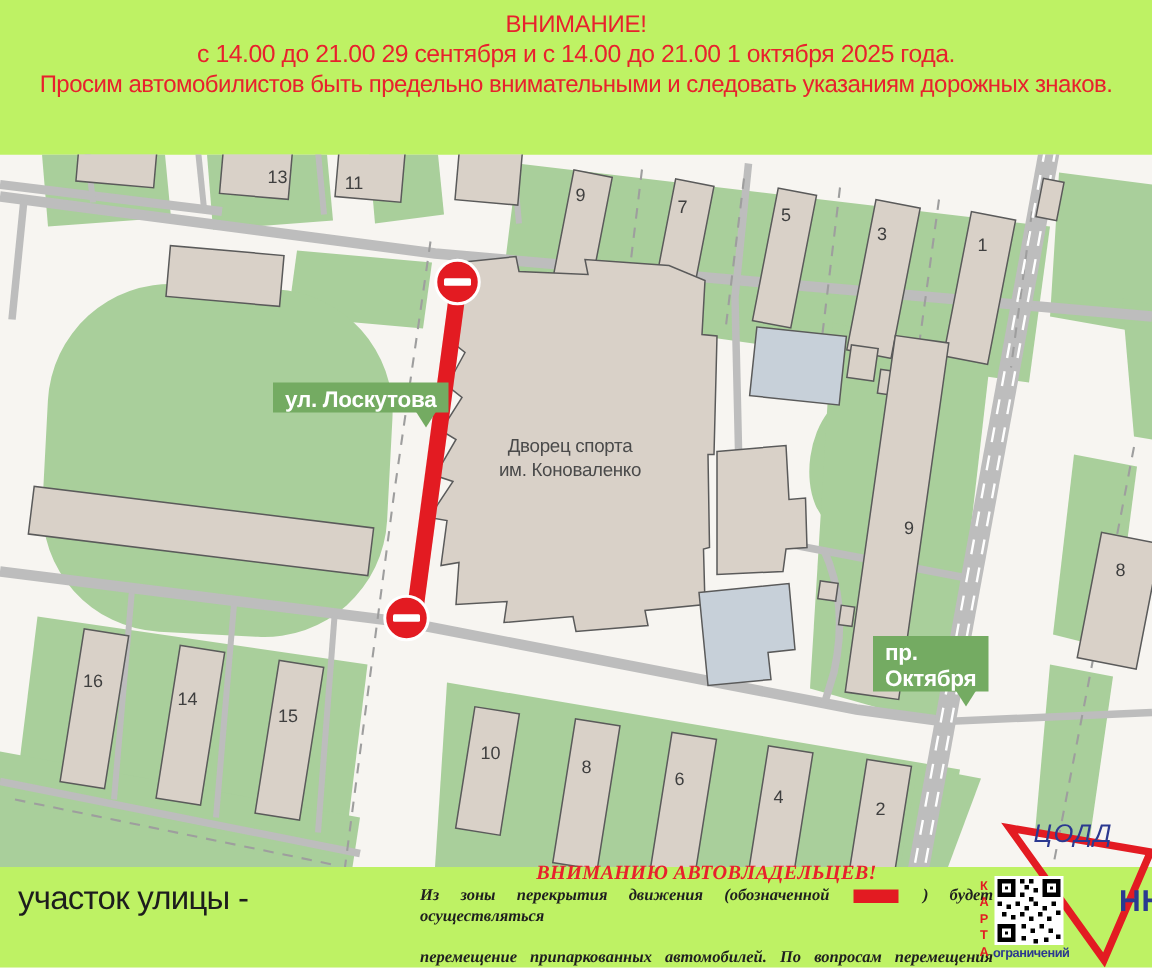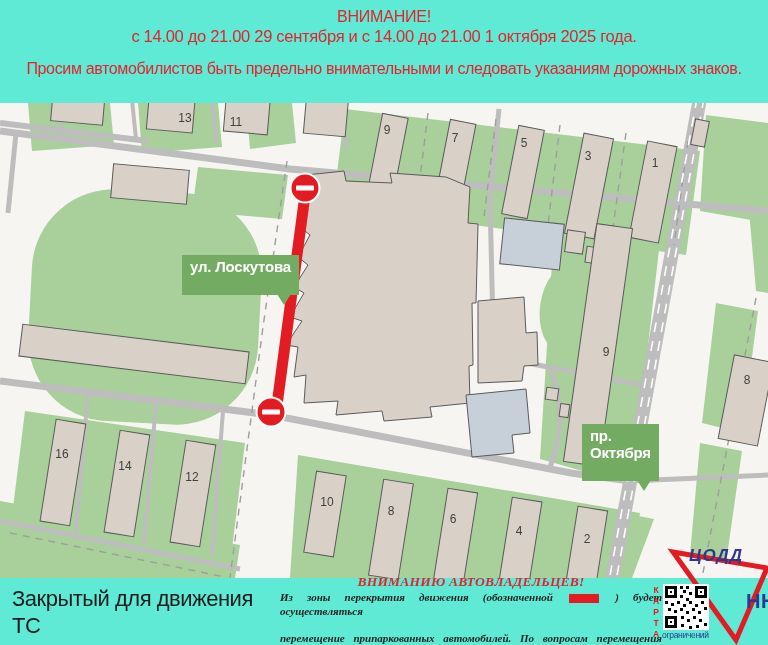--- a/index.html
+++ b/index.html
@@ -1,55 +1,55 @@
 <!DOCTYPE html>
 <html><head>
 <meta charset="utf-8">
 <style>
   html,body{margin:0;padding:0;}
   body{width:768px;height:645px;background:#ffffff;font-family:"Liberation Sans",sans-serif;overflow:hidden;}
-  #page{position:relative;width:768px;height:645px;background:#5eead4;overflow:hidden;}
+  #page{position:relative;width:768px;height:645px;background:#bef264;overflow:hidden;}
 
   
   .hdr{position:absolute;left:0;top:0;width:768px;text-align:center;}
   .hdr .t1{margin-top:8px;font-size:16px;color:#e8212d;letter-spacing:-0.2px;}
   .hdr .t2{margin:3px auto 0;width:756px;font-size:16.5px;line-height:21px;color:#1a1a1a;letter-spacing:-0.45px;}
   .hdr .t3{margin-top:1px;font-size:16.5px;color:#e8212d;letter-spacing:-0.3px;}
-  .hdr .t4{margin-top:14px;font-size:16px;color:#e8212d;letter-spacing:-0.35px;}
+  .hdr .t4{margin-top:2px;font-size:16px;color:#e8212d;letter-spacing:-0.35px;}
 
   
   #map{position:absolute;left:0;top:103px;width:652px;height:475px;}
   .bnum{position:absolute;transform:translate(-50%,-50%);font-size:12px;color:#3f3f3f;}
   .slabel{position:absolute;background:#74ab62;color:#fff;font-weight:bold;font-size:15px;
-          padding:3px 8px 20px;letter-spacing:-0.2px;}
+          padding:3px 8px 0;letter-spacing:-0.2px;}
   .slabel .ptr{position:absolute;right:8px;bottom:-10px;width:0;height:0;
           border-left:7px solid transparent;border-right:7px solid transparent;border-top:11px solid #74ab62;}
   .palace-label{position:absolute;left:296px;top:186px;width:168px;text-align:center;
           font-size:12.5px;line-height:16px;color:#4a4a4a;letter-spacing:-0.2px;}
 
   
   .legend{position:absolute;left:12px;top:585px;width:270px;color:#1d1d1d;font-size:22px;line-height:27px;letter-spacing:-0.5px;}
   .legend .row2{display:flex;align-items:center;}
 
   
   .notice{position:absolute;left:280px;top:574px;width:382px;font-family:"Liberation Serif",serif;
           font-style:italic;font-weight:bold;color:#1f1f1f;}
   .notice .nt{color:#e8212d;text-align:center;font-size:13.5px;letter-spacing:0.2px;margin-bottom:1px;}
   .notice .nl{font-size:11px;line-height:13.5px;text-align:justify;}
   .notice .nl.just:after{content:"";display:inline-block;width:100%;}
   .notice .rbar{display:inline-block;width:30px;height:9px;background:#e31b22;vertical-align:middle;margin:0 2px;}
 
   
   .logo{position:absolute;left:645px;top:542px;width:123px;height:103px;}
   .logo svg{position:absolute;left:0;top:0;}
-  .logo .org{position:absolute;left:44px;top:4px;width:70px;color:#2b3990;font-weight:bold;font-style:italic;font-size:17px;letter-spacing:1px;}
+  .logo .org{position:absolute;left:44px;top:4px;width:70px;color:#2b3990;font-weight:normal;font-style:italic;font-size:17px;letter-spacing:1px;}
   .logo .city{position:absolute;left:66px;top:48px;color:#2b3990;font-weight:bold;font-size:20px;letter-spacing:0.5px;margin-left:35px;}
   .logo .karta{position:absolute;left:6px;top:43px;color:#e31b22;font-weight:bold;font-size:8.5px;
          writing-mode:vertical-rl;text-orientation:upright;letter-spacing:1px;}
-  .logo .ogr{position:absolute;left:17px;top:88px;color:#2b3990;font-weight:normal;font-size:8.5px;letter-spacing:-0.3px;}
+  .logo .ogr{position:absolute;left:17px;top:88px;color:#2b3990;font-weight:bold;font-size:8.5px;letter-spacing:-0.3px;}
 </style>
 </head>
 <body>
 
 <div id="page">
 
   <div class="hdr">
     <div class="t1">ВНИМАНИЕ!</div>
     <div class="t3">с 14.00 до 21.00 29 сентября и с 14.00 до 21.00 1 октября 2025 года.</div>
     <div class="t4">Просим автомобилистов быть предельно внимательными и следовать указаниям дорожных знаков.</div>
@@ -172,44 +172,45 @@
     <div class="bnum" style="left:236px;top:19px">11</div>
     <div class="bnum" style="left:387px;top:27px">9</div>
     <div class="bnum" style="left:455px;top:35px">7</div>
     <div class="bnum" style="left:524px;top:40px">5</div>
     <div class="bnum" style="left:588px;top:53px">3</div>
     <div class="bnum" style="left:655px;top:60px">1</div>
     <div class="bnum" style="left:606px;top:249px">9</div>
     <div class="bnum" style="left:747px;top:277px">8</div>
     <div class="bnum" style="left:62px;top:351px">16</div>
     <div class="bnum" style="left:125px;top:363px">14</div>
-    <div class="bnum" style="left:192px;top:374px">12</div>
+    <div class="bnum" style="left:192px;top:374px">15</div>
     <div class="bnum" style="left:327px;top:399px">10</div>
     <div class="bnum" style="left:391px;top:408px">8</div>
     <div class="bnum" style="left:453px;top:416px">6</div>
     <div class="bnum" style="left:519px;top:428px">4</div>
     <div class="bnum" style="left:587px;top:436px">2</div>
 
     
     <div class="slabel" style="left:182px;top:152px">
       <span>ул. Лоскутова</span>
       <span class="ptr"></span>
     </div>
     <div class="slabel" style="left:582px;top:321px">
       <span>пр. Октября</span>
       <span class="ptr"></span>
     </div>
 
     
     <div class="palace-label">
+      <div>Дворец спорта</div>
+      <div>им. Коноваленко</div>
     </div>
   </div>
 
   <div class="legend">
-    <div>Закрытый для движения ТС</div>
     <div class="row2">
       <span>участок улицы -</span>
 
     </div>
   </div>
 
   <div class="notice">
     <div class="nt">ВНИМАНИЮ АВТОВЛАДЕЛЬЦЕВ!</div>
     <div class="nl just">
       <span>Из зоны перекрытия движения (обозначенной</span>

